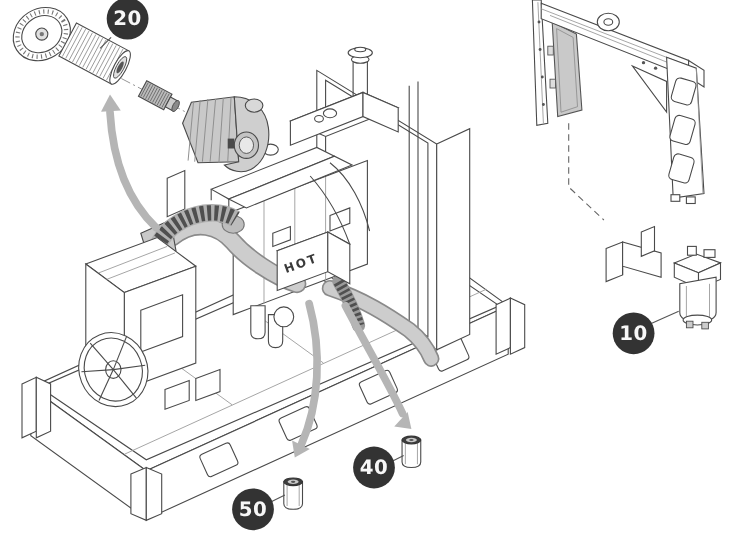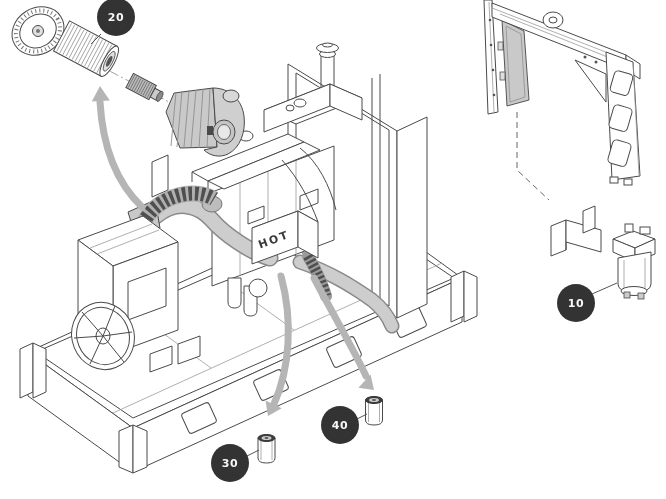--- a/index.html
+++ b/index.html
@@ -1,21 +1,21 @@
 <!DOCTYPE html>
 <html><head>
 <meta charset="utf-8">
 <style>
   html,body{margin:0;padding:0;background:#fff;}
   .stage{position:relative;width:666px;height:499px;background:#ffffff;overflow:hidden;
          font-family:"DejaVu Sans","Liberation Sans",sans-serif;}
   .stage svg{position:absolute;left:0;top:0;}
   .badge{position:absolute;width:38px;height:38px;border-radius:50%;background:#333333;
          display:flex;align-items:center;justify-content:center;cursor:pointer;}
-  .badge span{color:#f7f7f7;font-size:11px;font-weight:bold;letter-spacing:0.5px;
+  .badge span{color:#f7f7f7;font-size:18px;font-weight:bold;letter-spacing:0.5px;
               font-family:"DejaVu Sans","Liberation Sans",sans-serif;}
   .lw{stroke:#4a4a4a;stroke-width:1;fill:#ffffff;}
   .ln{stroke:#4a4a4a;stroke-width:1;fill:none;}
   .lt{stroke:#9a9a9a;stroke-width:0.8;fill:none;}
   .gray{stroke:#4a4a4a;stroke-width:1;fill:#c9c9c9;}
 </style>
 </head>
 <body>
 
 <div class="stage">
@@ -288,19 +288,19 @@
   </g>
 </svg>
 
 <div class="badge" style="left:557px;top:284px;justify-content:center;">
   <span>10</span>
 </div>
 <div class="badge" style="left:97px;top:-2px;">
   <span>20</span>
 </div>
 <div class="badge" style="left:211px;top:444px;">
-  <span>30</span>
+  <span>50</span>
 </div>
 <div class="badge" style="left:321px;top:406px;">
   <span>40</span>
 </div>
 
 </div>
 
 </body></html>

